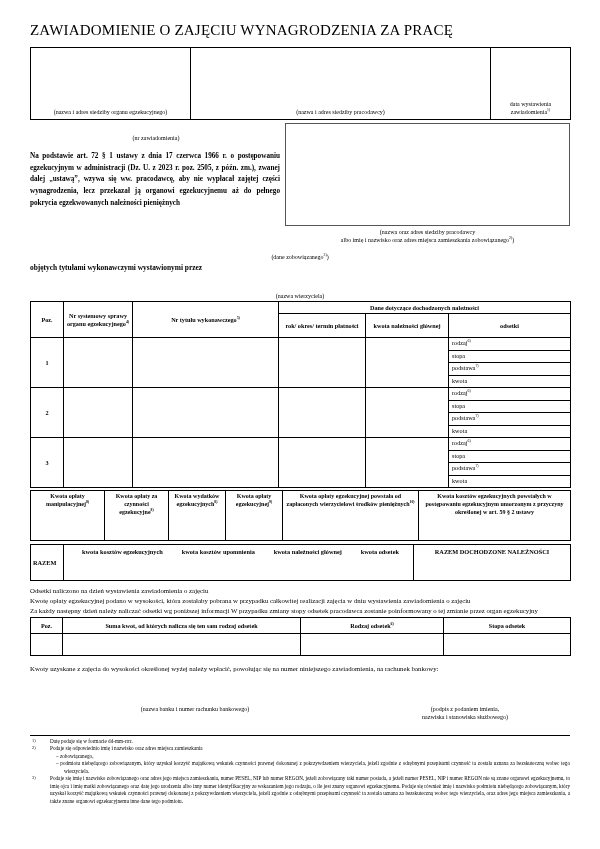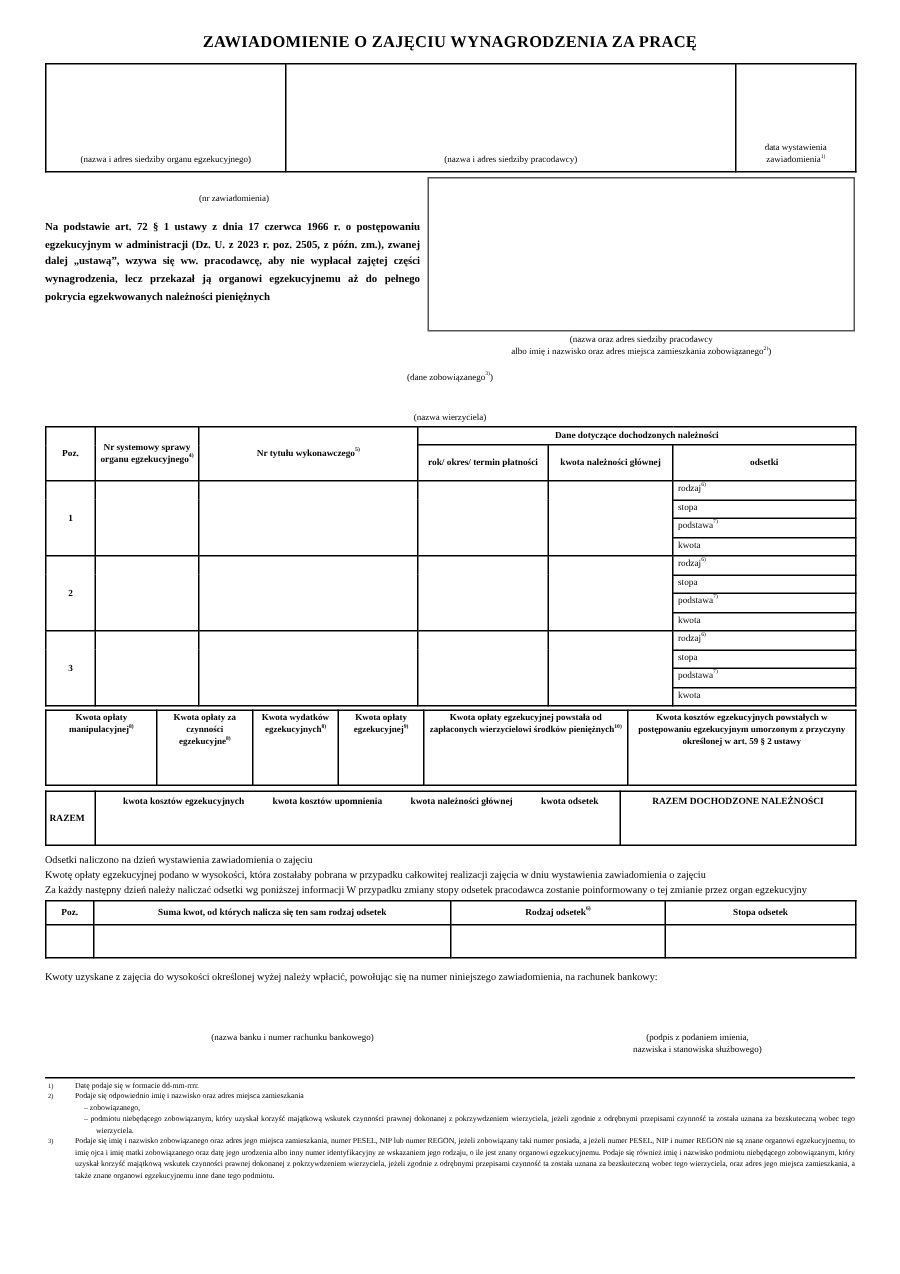--- a/index.html
+++ b/index.html
@@ -1,21 +1,21 @@
 <!DOCTYPE html>
 <html><head>
 <meta charset="utf-8">
 <style>
   html,body{margin:0;padding:0;background:#e8e8e8;}
   .page{
     width:600px;height:849px;background:#ffffff;color:#000;
     font-family:"Liberation Serif","DejaVu Serif",serif;
     box-sizing:border-box;padding:22px 30px 0 30px;position:relative;overflow:hidden;
   }
-  .title{text-align:center;font-weight:bold;font-size:11px;letter-spacing:.2px;margin-bottom:8px;}
+  .title{text-align:left;font-weight:normal;font-size:15px;letter-spacing:.2px;margin-bottom:8px;}
   table{border-collapse:collapse;table-layout:fixed;width:540px;}
   td{border:1px solid #000;padding:1px 2px;vertical-align:top;box-sizing:border-box;}
   sup{font-size:62%;vertical-align:super;line-height:0;}
 
   
   .hdr-table td{height:72px;vertical-align:bottom;text-align:center;font-size:6px;padding-bottom:3px;line-height:1.25;}
 
   
   .mid-row{display:flex;margin-top:3px;}
   .left-col{width:255px;}
@@ -113,20 +113,21 @@
         <span>(nazwa oraz adres siedziby pracodawcy</span><br>
         <span>albo imię i nazwisko oraz adres miejsca zamieszkania zobowiązanego</span><sup>2)</sup><span>)</span>
       </div>
     </div>
   </div>
 
   <div class="center-cap dane-cap">
     <span>(dane zobowiązanego</span><sup>3)</sup><span>)</span>
   </div>
 
+  <div class="objetych">objętych tytułami wykonawczymi wystawionymi przez</div>
 
   <div class="center-cap wierz-cap">(nazwa wierzyciela)</div>
 
   <table class="claims">
     <colgroup>
       <col style="width:33px">
         <col style="width:69px">
         <col style="width:146px">
       <col style="width:87px">
         <col style="width:83px">

